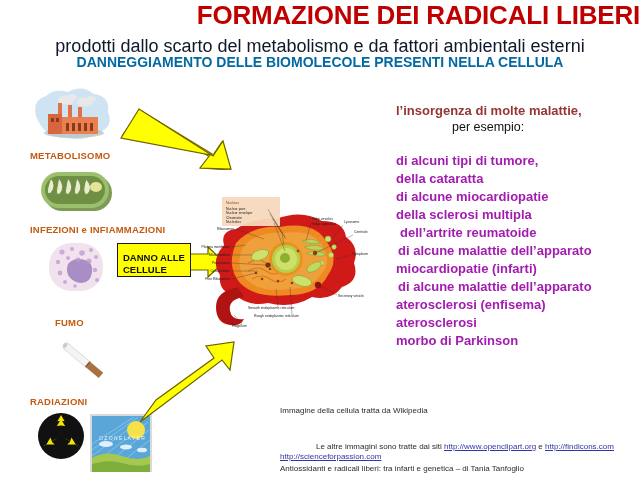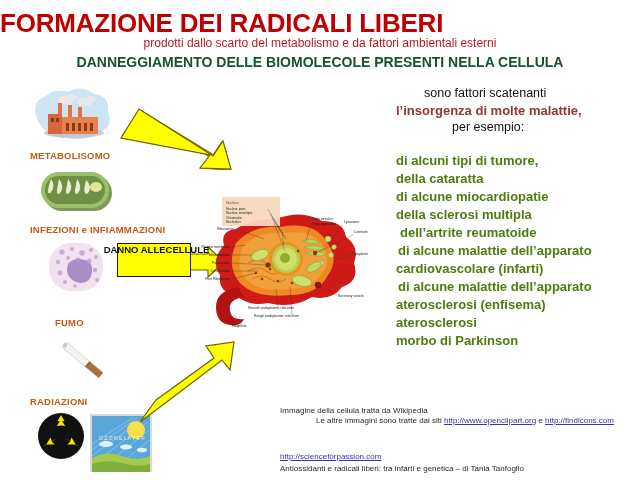--- a/index.html
+++ b/index.html
@@ -4,63 +4,63 @@
 <style>
   html,body{margin:0;padding:0;}
   body{
     width:640px;height:480px;overflow:hidden;background:#ffffff;
     font-family:"Liberation Sans",sans-serif;position:relative;
   }
   #slide{position:absolute;left:0;top:0;width:640px;height:480px;}
 
   
   .title{
-    position:absolute;left:0;top:8px;width:640px;text-align:left;
+    position:absolute;left:0;top:0;width:640px;text-align:right;
     font-size:26px;font-weight:bold;color:#C00000;letter-spacing:-0.2px;
     white-space:nowrap;
   }
   .subtitle{
     position:absolute;left:0;top:36px;width:640px;text-align:center;
-    font-size:12px;color:#b91c1c;white-space:nowrap;
+    font-size:18px;color:#0f172a;white-space:nowrap;
   }
   .subtitle2{
     position:absolute;left:0;top:54px;width:640px;text-align:center;
-    font-size:14px;font-weight:bold;color:#14532d;white-space:nowrap;
+    font-size:14px;font-weight:bold;color:#0369a1;white-space:nowrap;
   }
 
   
   .src-label{
     position:absolute;font-size:9.5px;font-weight:bold;color:#C55A11;
     letter-spacing:0.2px;white-space:nowrap;
   }
   .src-img{position:absolute;}
 
   
   .arrow{position:absolute;}
 
   
   .callout{
     position:absolute;left:117px;top:243px;width:74px;height:34px;
     background:#FFFF00;border:1.2px solid #1a1a1a;
-    display:flex;flex-direction:row;justify-content:center;
+    display:flex;flex-direction:column;justify-content:flex-end;
     padding-left:5px;box-sizing:border-box;
   }
   .callout span{
     font-size:9.5px;font-weight:bold;color:#111;line-height:12px;
     white-space:nowrap;
   }
 
   
   #cell-diagram{position:absolute;left:186px;top:193px;width:192px;height:152px;}
 
   
   .r-line{position:absolute;white-space:nowrap;font-size:13px;color:#111;}
   .r-head{font-size:12.5px;color:#111;}
   .r-red{color:#943634;font-weight:bold;}
-  .r-list{font-size:13px;font-weight:bold;color:#4d7c0f;}
+  .r-list{font-size:13px;font-weight:bold;color:#a21caf;}
 
   
   .foot{
     position:absolute;font-size:8px;color:#2b2b2b;white-space:nowrap;
     font-family:"Liberation Sans",sans-serif;
   }
   .foot a,.link{color:#3333AA;text-decoration:underline;}
 </style>
 </head>
 <body>
@@ -315,36 +315,35 @@
       <text x="68" y="124">Rough endoplasmic reticulum</text>
       <text x="46" y="134">Flagellum</text>
     </g>
     <g stroke="#333" stroke-width="0.35" fill="none">
       <path d="M92 114 L90 96"></path>
         <path d="M106 122 L104 94"></path>
         <path d="M56 131 L48 122"></path>
     </g>
   </svg>
 
-  <div class="r-line r-head" style="left:424px;top:86px;">sono  fattori scatenanti</div>
   <div class="r-line r-red" style="left:396px;top:103px;">l’insorgenza  di molte malattie,</div>
   <div class="r-line r-head" style="left:452px;top:120px;">per esempio:</div>
 
   <div class="r-line r-list" style="left:396px;top:153px;">di alcuni tipi di tumore,</div>
   <div class="r-line r-list" style="left:396px;top:171px;">della cataratta</div>
   <div class="r-line r-list" style="left:396px;top:189px;">di alcune miocardiopatie</div>
   <div class="r-line r-list" style="left:396px;top:207px;">della sclerosi multipla</div>
   <div class="r-line r-list" style="left:400px;top:225px;">dell’artrite reumatoide</div>
   <div class="r-line r-list" style="left:398px;top:243px;">di alcune malattie dell’apparato</div>
-  <div class="r-line r-list" style="left:396px;top:261px;">cardiovascolare (infarti)</div>
+  <div class="r-line r-list" style="left:396px;top:261px;">miocardiopatie (infarti)</div>
   <div class="r-line r-list" style="left:398px;top:279px;">di alcune malattie dell’apparato</div>
   <div class="r-line r-list" style="left:396px;top:297px;">aterosclerosi (enfisema)</div>
   <div class="r-line r-list" style="left:396px;top:315px;text-align:right;">aterosclerosi</div>
   <div class="r-line r-list" style="left:396px;top:333px;">morbo di Parkinson</div>
 
   <div class="foot" style="left:280px;top:406px;">Immagine della cellula tratta da Wikipedia</div>
-  <div class="foot" style="left:280px;top:416px;padding-left:36px;">
+  <div class="foot" style="left:280px;top:442px;padding-left:36px;">
     <span>Le altre immagini sono tratte dai siti </span><span class="link">http://www.openclipart.org</span><span> e </span><span class="link">http://findicons.com</span>
   </div>
   <div class="foot link" style="left:280px;top:452px;">http://scienceforpassion.com</div>
   <div class="foot" style="left:280px;top:464px;">Antiossidanti e radicali liberi: tra infarti e genetica – di Tania Tanfoglio</div>
 
 </div>
 
 </body></html>

